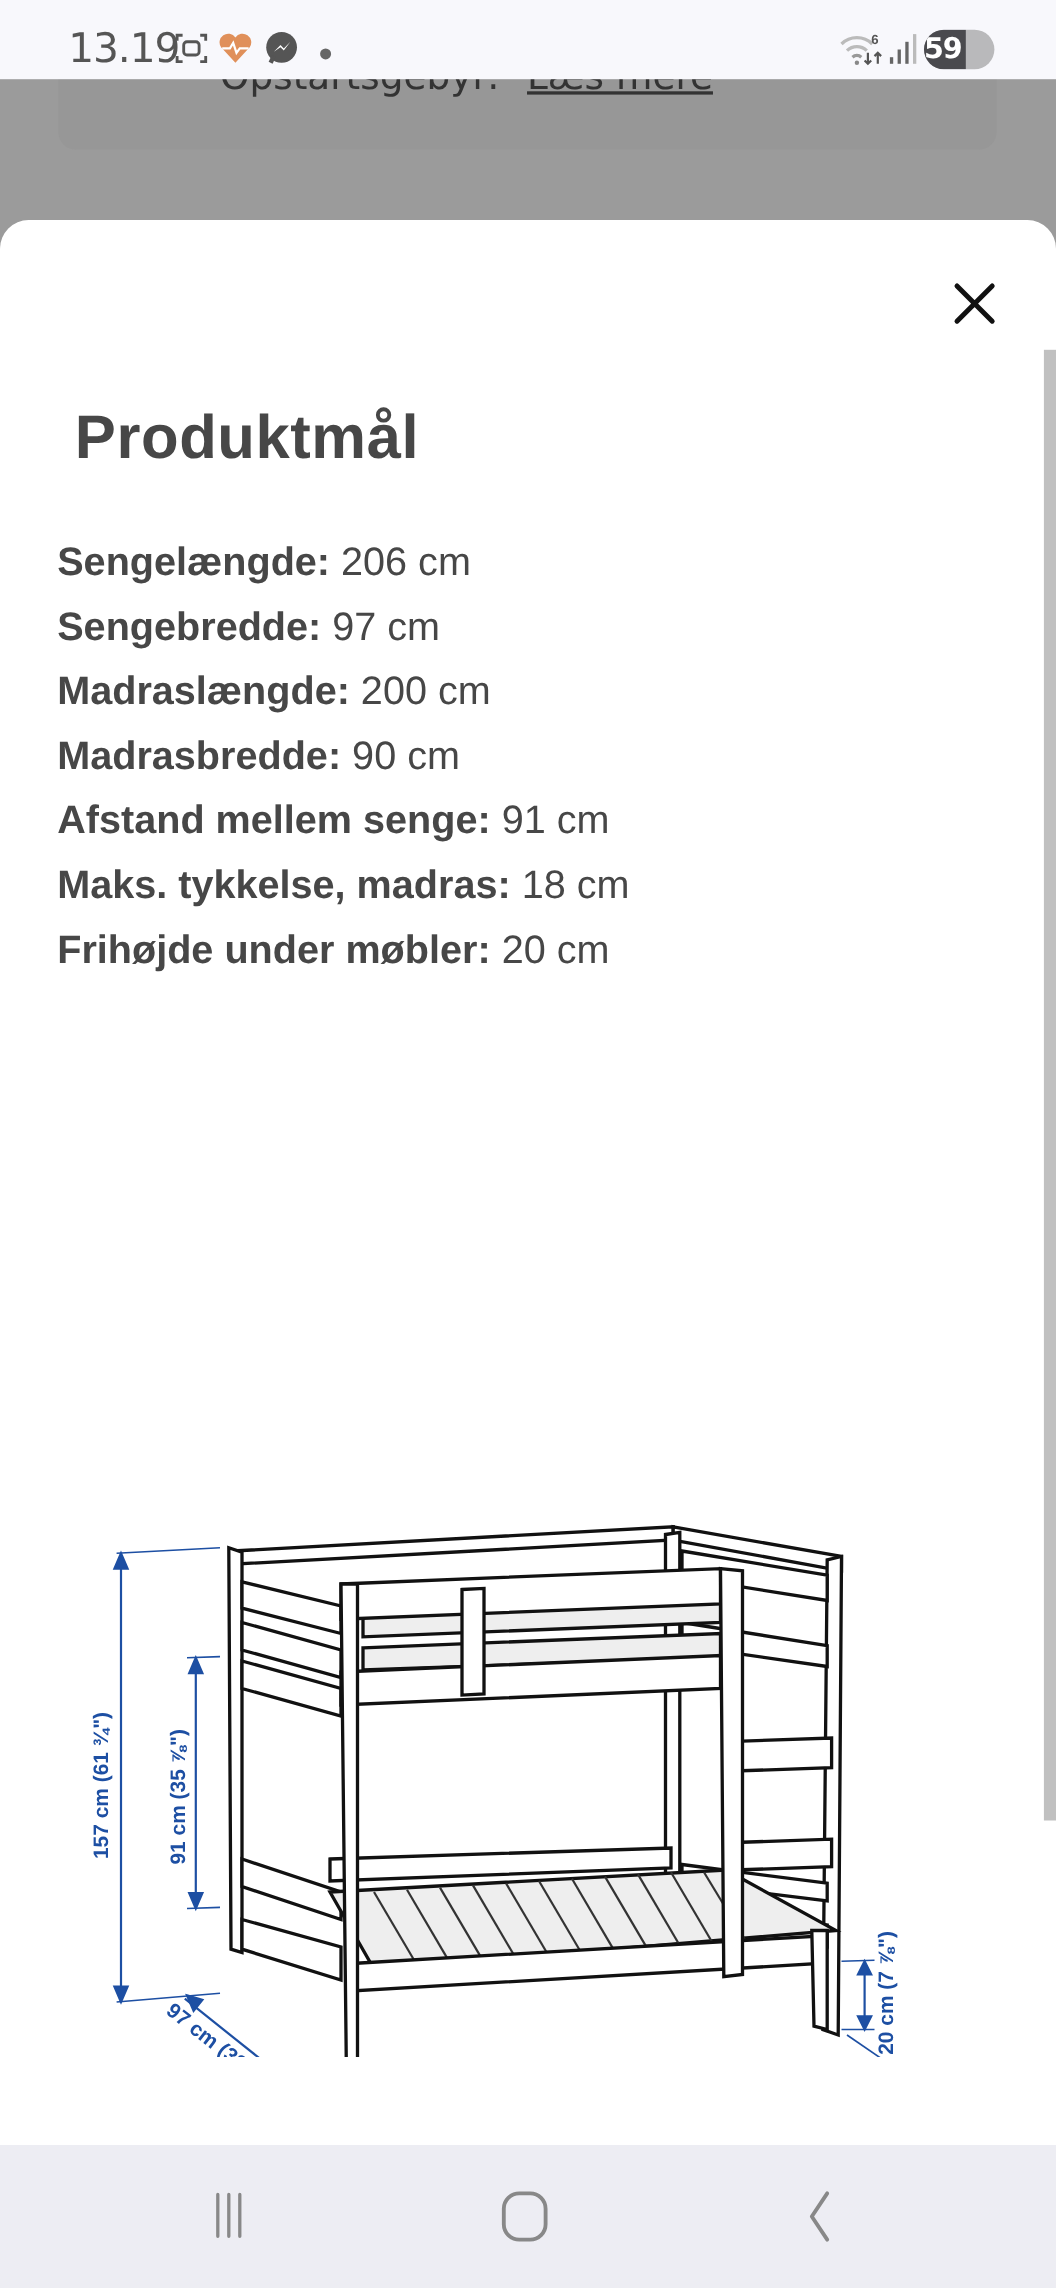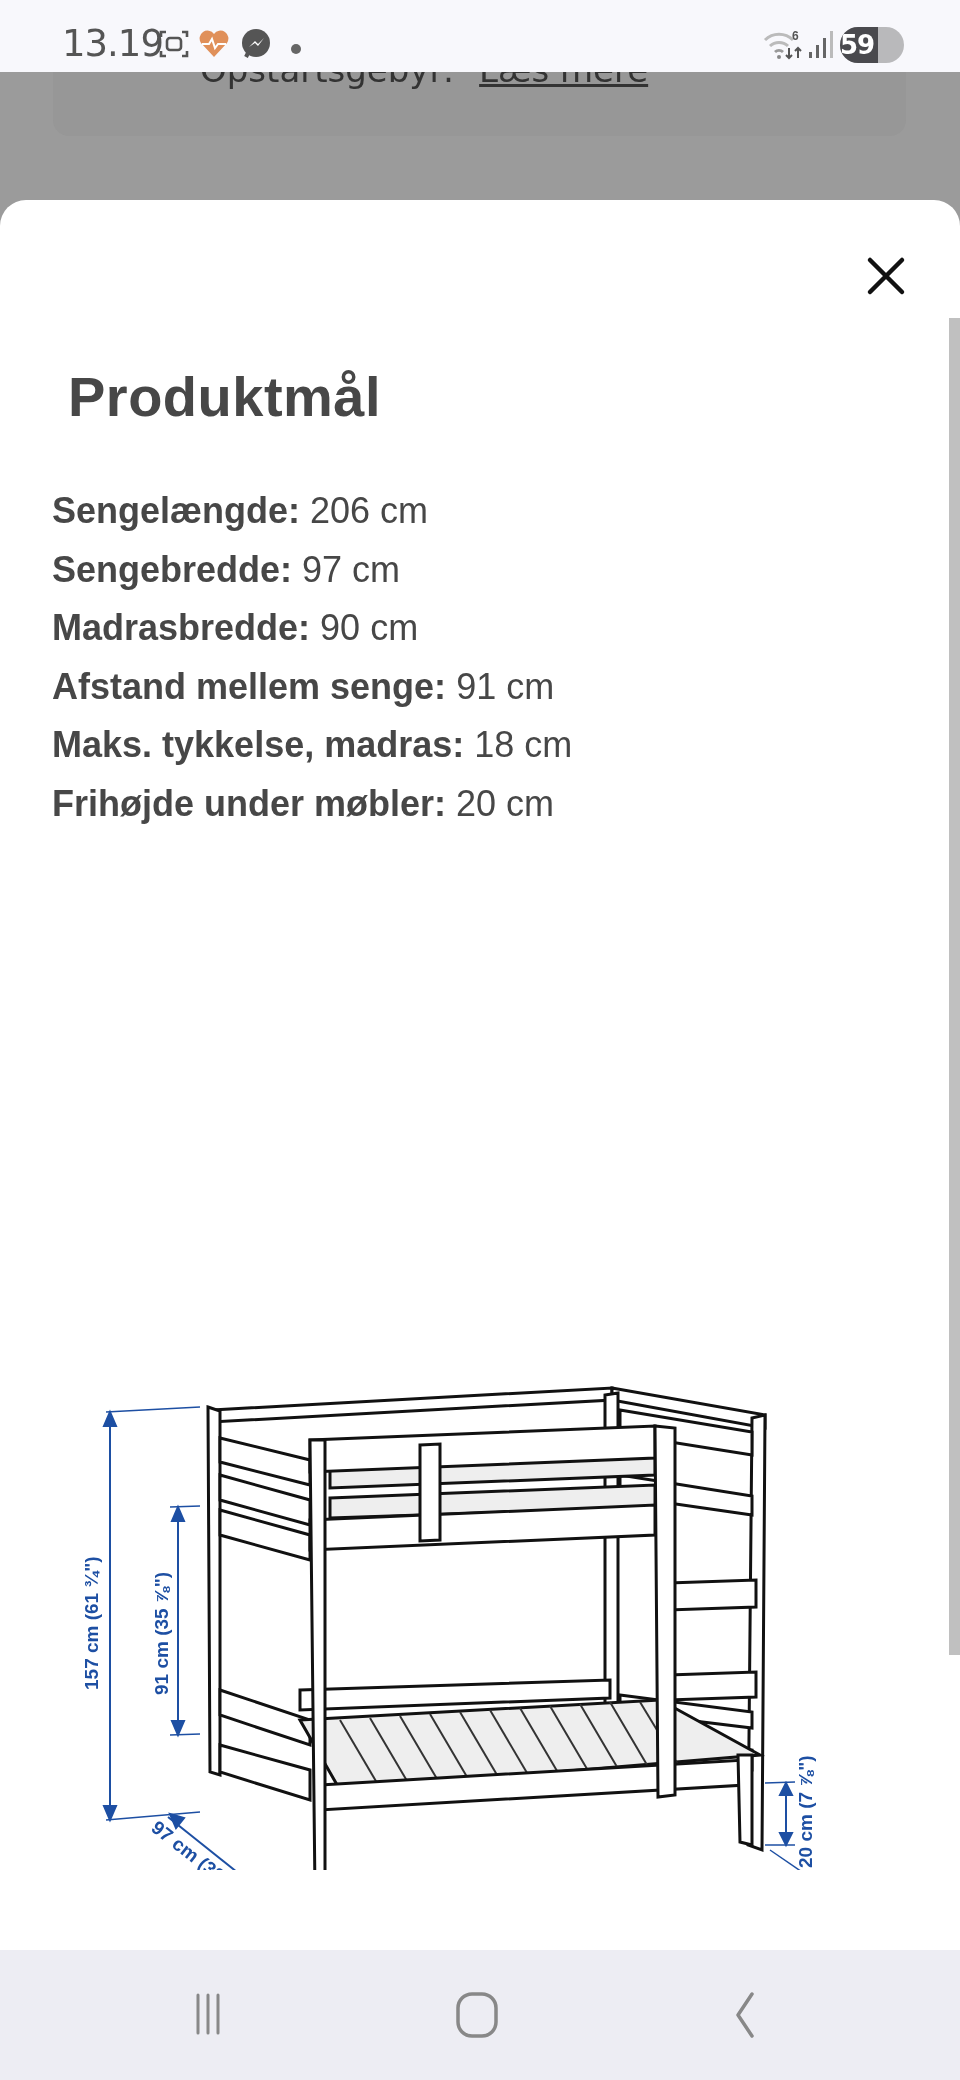--- a/index.html
+++ b/index.html
@@ -131,20 +131,21 @@
     <svg width="40" height="40" viewBox="0 0 40 40">
         <path d="M4 4L36 36M36 4L4 36" stroke="#111" stroke-width="4.5" stroke-linecap="round"></path>
       </svg>
   </div>
 
   <h1 class="title">Produktmål</h1>
 
   <ul class="specs">
     <li><span class="lbl">Sengelængde:</span> <span>206 cm</span></li>
     <li><span class="lbl">Sengebredde:</span> <span>97 cm</span></li>
+    <li><span class="lbl">Madraslængde:</span> <span>200 cm</span></li>
     <li><span class="lbl">Madrasbredde:</span> <span>90 cm</span></li>
     <li><span class="lbl">Afstand mellem senge:</span> <span>91 cm</span></li>
     <li><span class="lbl">Maks. tykkelse, madras:</span> <span>18 cm</span></li>
     <li><span class="lbl">Frihøjde under møbler:</span> <span>20 cm</span></li>
   </ul>
 
   <div class="scrollbar"></div>
 
   <svg class="drawing" viewBox="0 970 960 700" width="960" height="700">
     <g stroke="#111" stroke-width="3" fill="#fff">

